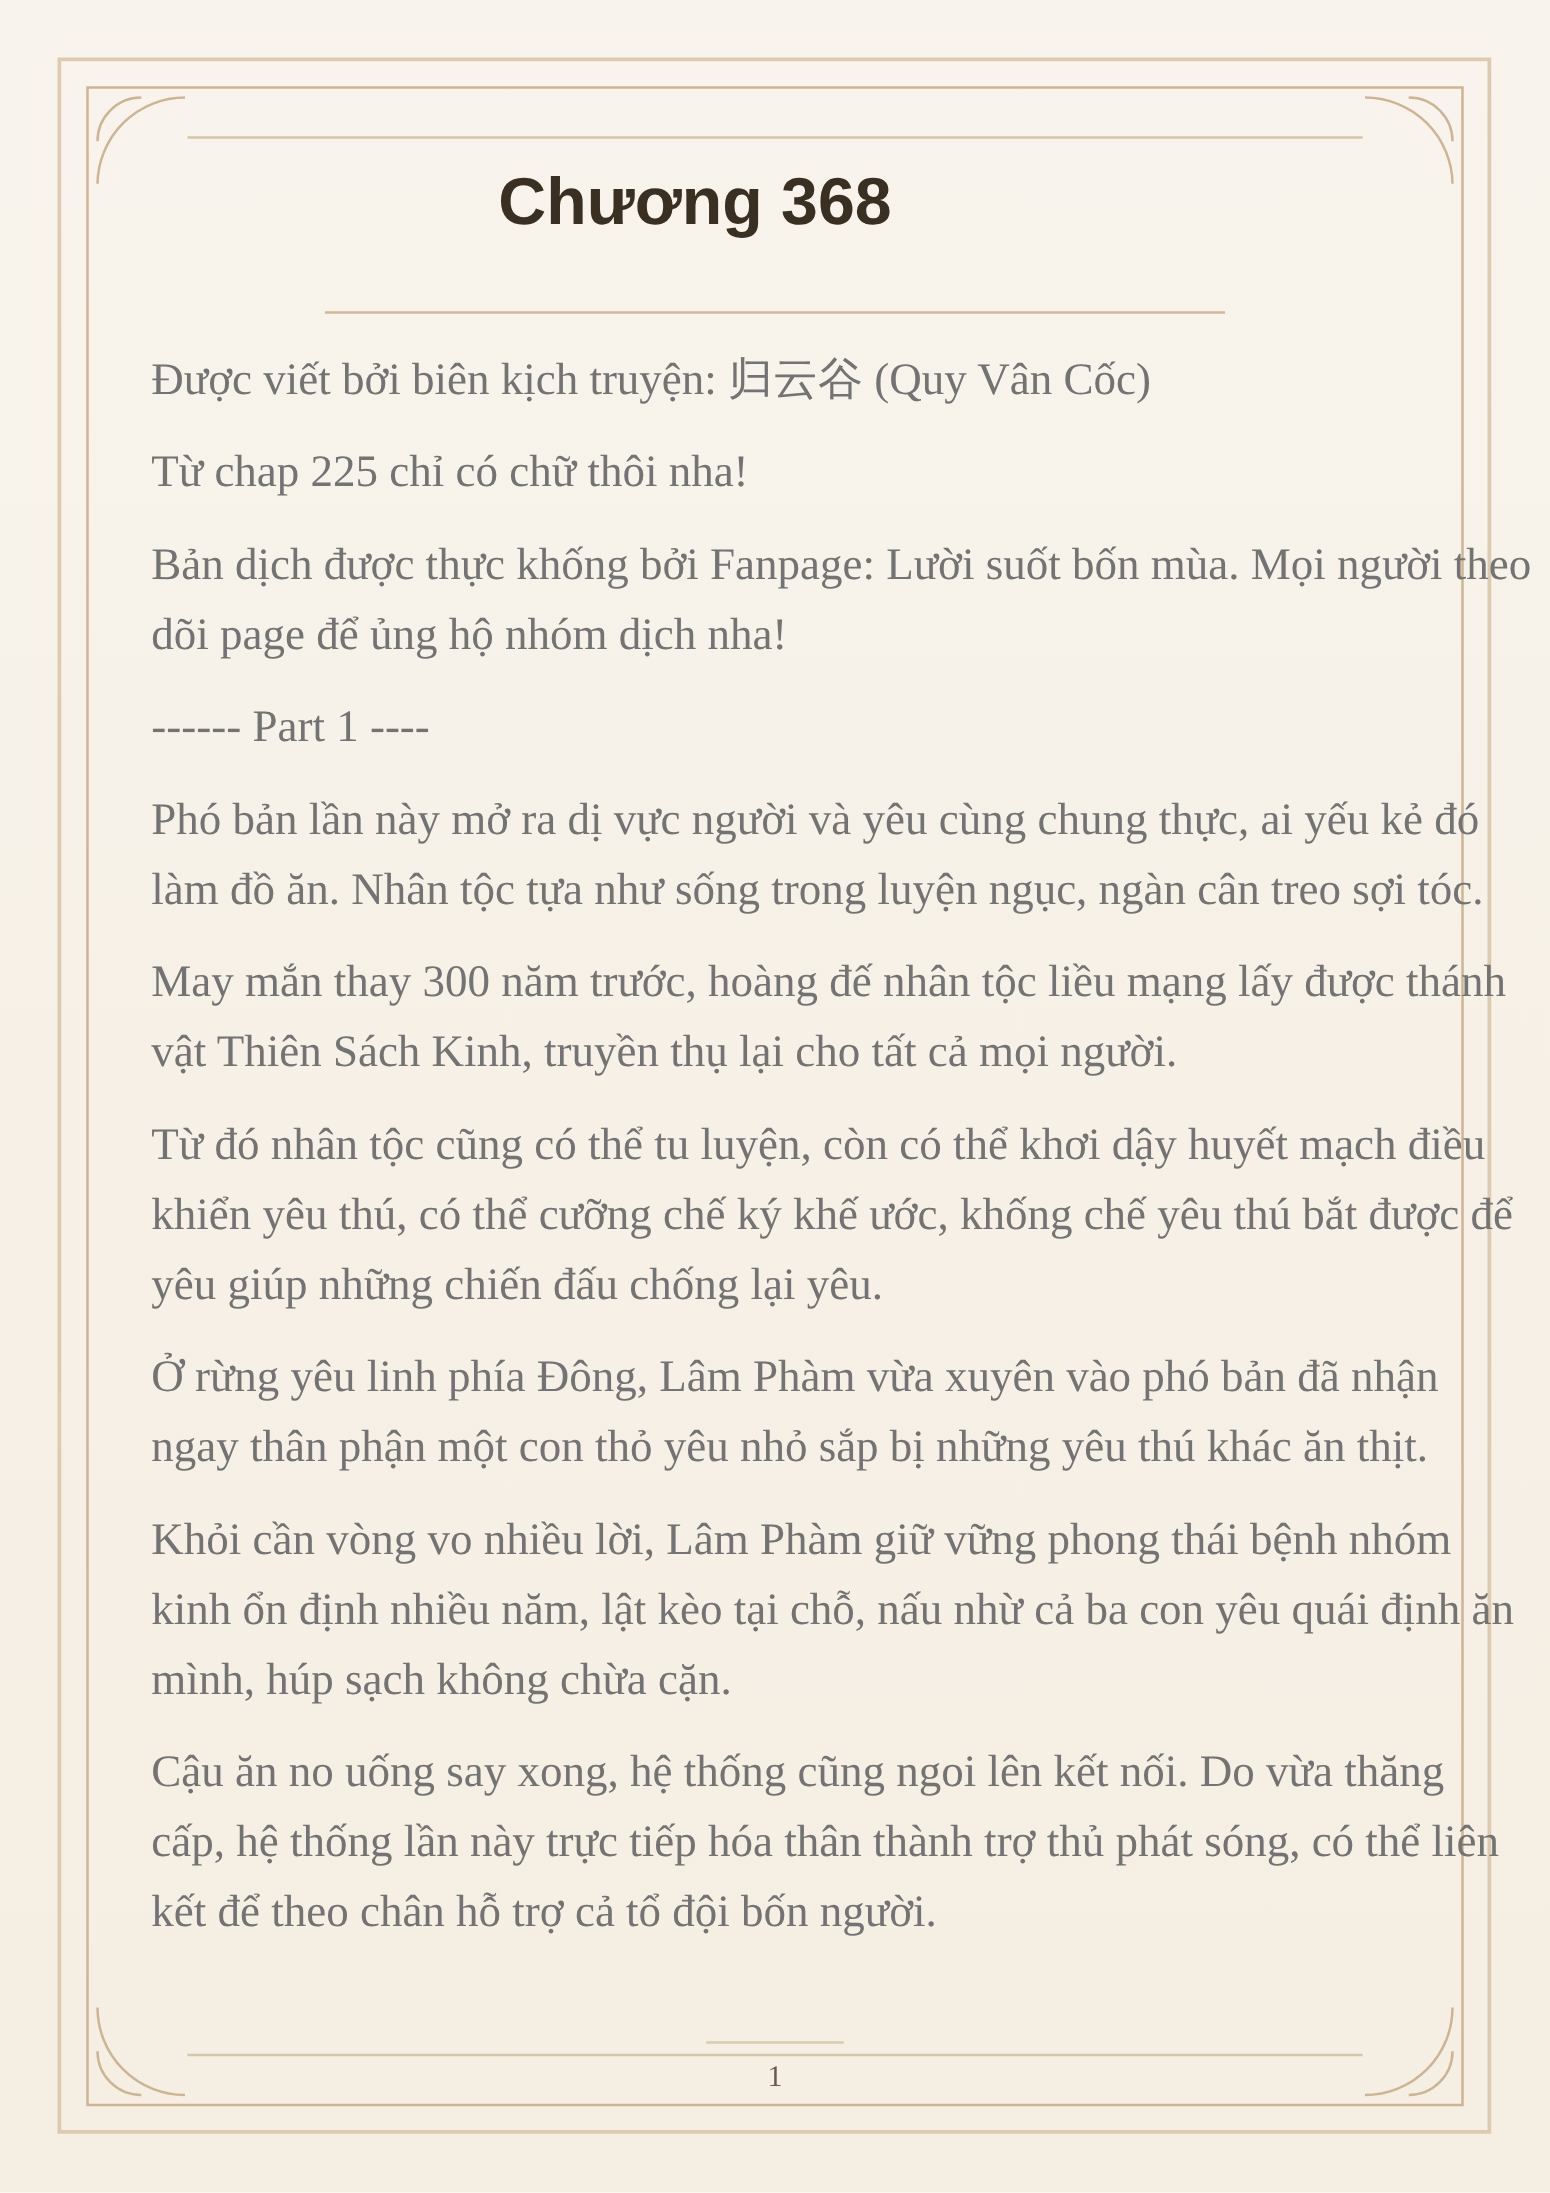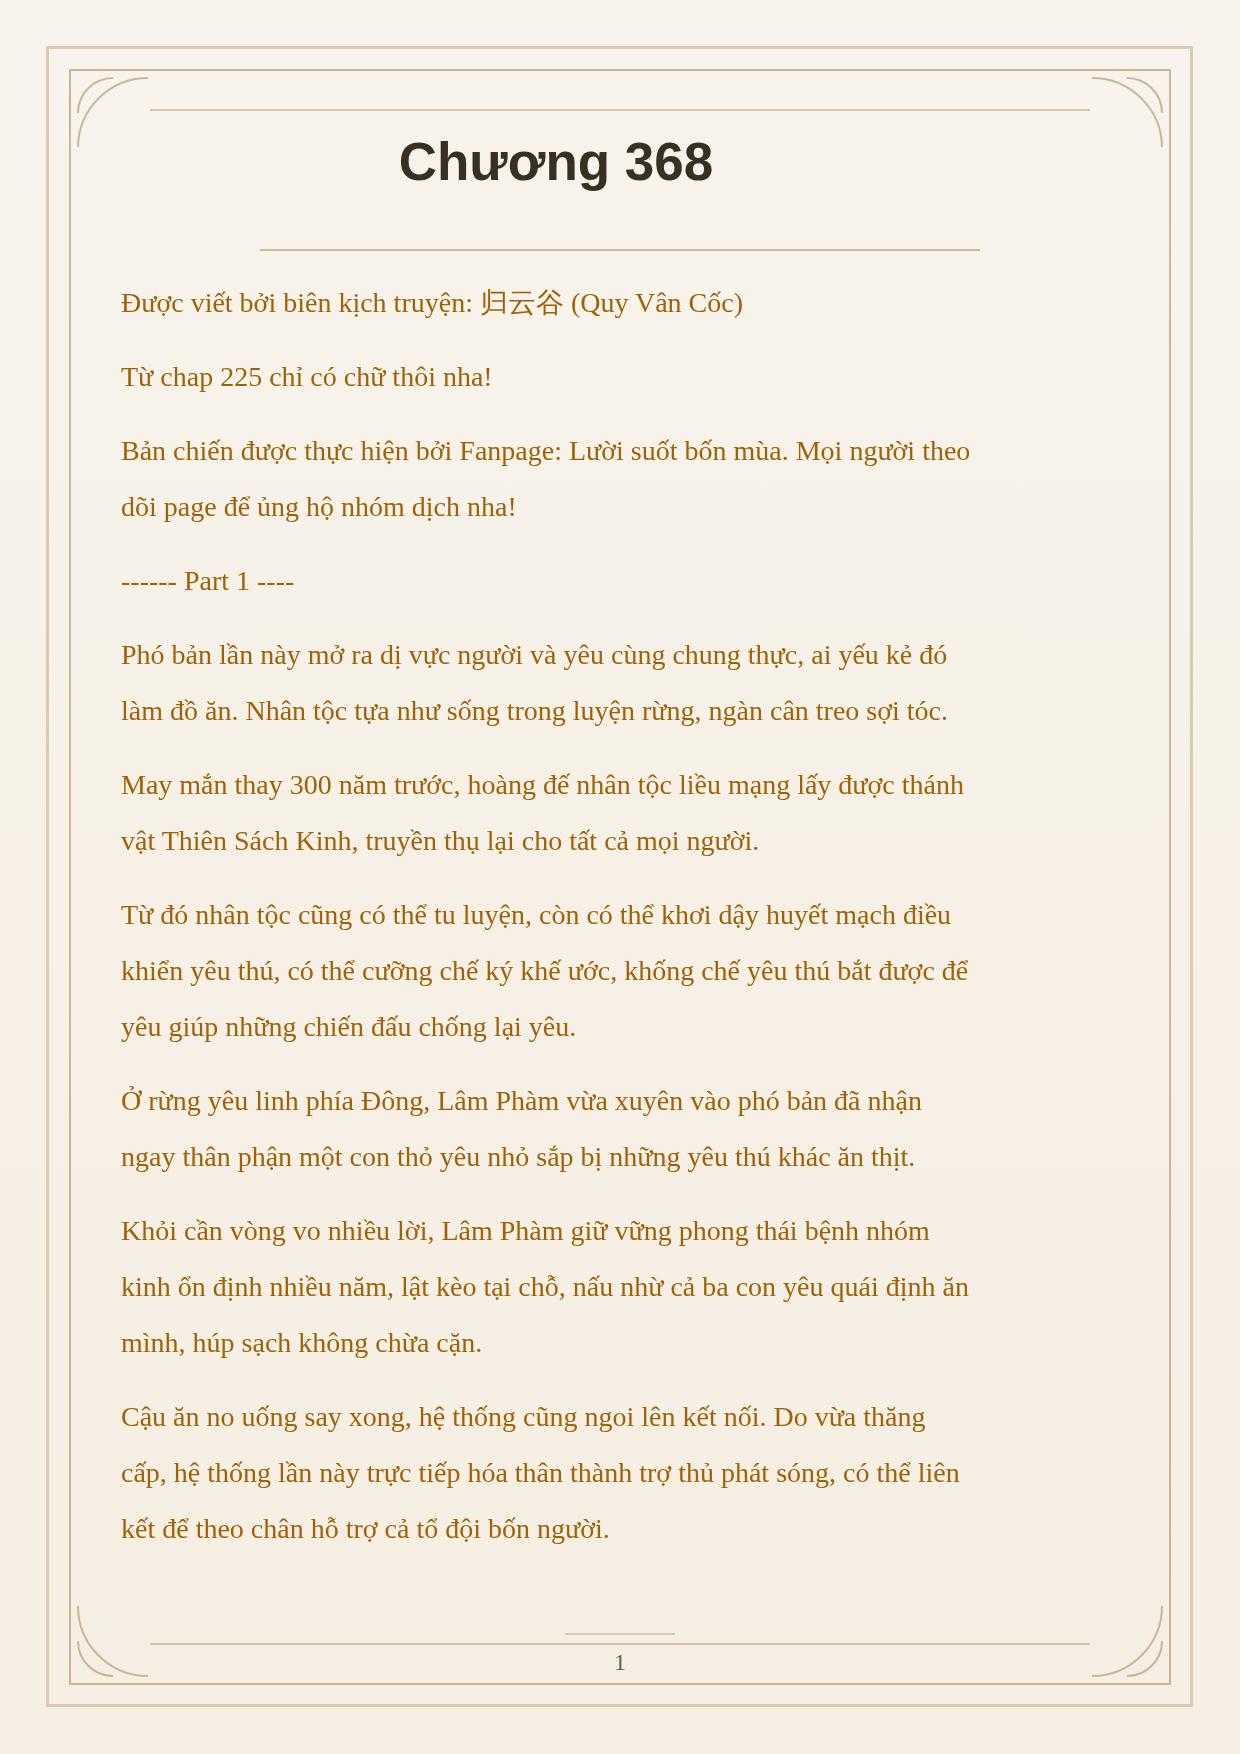--- a/index.html
+++ b/index.html
@@ -54,23 +54,23 @@
   }
   .content {
     position: absolute;
     left: 121px; top: 275px;
     width: 1010px;
   }
   .para { margin: 0 0 18px 0; }
   .line {
     display: block;
     white-space: nowrap;
-    font-size: 28px;
+    font-size: 36px;
     line-height: 56px;
-    color: #a16207;
+    color: #737373;
   }
   .page-number {
     position: absolute;
     left: 0; top: 1647px;
     width: 1240px;
     text-align: center;
     font-size: 24px;
     line-height: 30px;
     color: #6b5b4a;
   }
@@ -113,29 +113,29 @@
 <div class="rule title-divider"></div>
 
 <div class="content">
   <p class="para">
     <span class="line">Được viết bởi biên kịch truyện: 归云谷 (Quy Vân Cốc)</span>
   </p>
   <p class="para">
     <span class="line">Từ chap 225 chỉ có chữ thôi nha!</span>
   </p>
   <p class="para">
-    <span class="line">Bản chiến được thực hiện bởi Fanpage: Lười suốt bốn mùa. Mọi người theo</span>
+    <span class="line">Bản dịch được thực khống bởi Fanpage: Lười suốt bốn mùa. Mọi người theo</span>
     <span class="line">dõi page để ủng hộ nhóm dịch nha!</span>
   </p>
   <p class="para">
     <span class="line">------ Part 1 ----</span>
   </p>
   <p class="para">
     <span class="line">Phó bản lần này mở ra dị vực người và yêu cùng chung thực, ai yếu kẻ đó</span>
-    <span class="line">làm đồ ăn. Nhân tộc tựa như sống trong luyện rừng, ngàn cân treo sợi tóc.</span>
+    <span class="line">làm đồ ăn. Nhân tộc tựa như sống trong luyện ngục, ngàn cân treo sợi tóc.</span>
   </p>
   <p class="para">
     <span class="line">May mắn thay 300 năm trước, hoàng đế nhân tộc liều mạng lấy được thánh</span>
     <span class="line">vật Thiên Sách Kinh, truyền thụ lại cho tất cả mọi người.</span>
   </p>
   <p class="para">
     <span class="line">Từ đó nhân tộc cũng có thể tu luyện, còn có thể khơi dậy huyết mạch điều</span>
     <span class="line">khiển yêu thú, có thể cưỡng chế ký khế ước, khống chế yêu thú bắt được để</span>
     <span class="line">yêu giúp những chiến đấu chống lại yêu.</span>
   </p>

